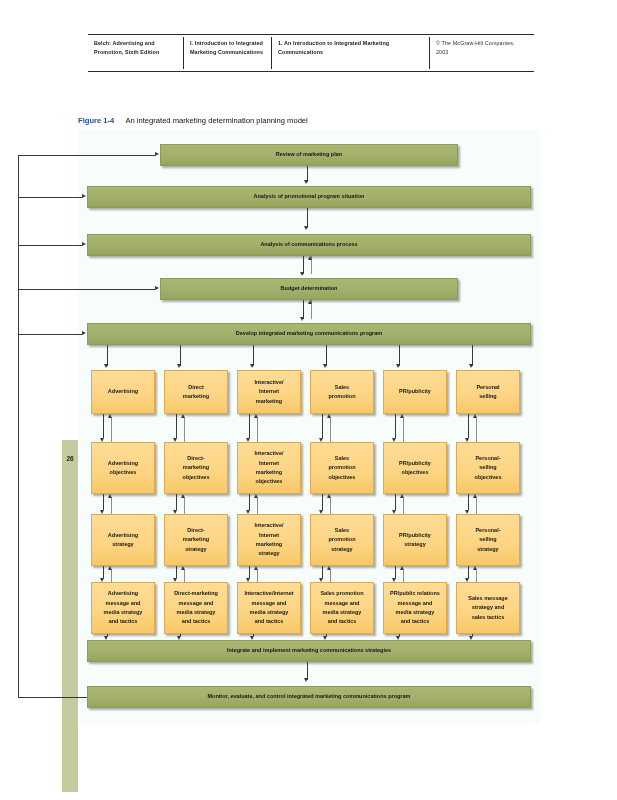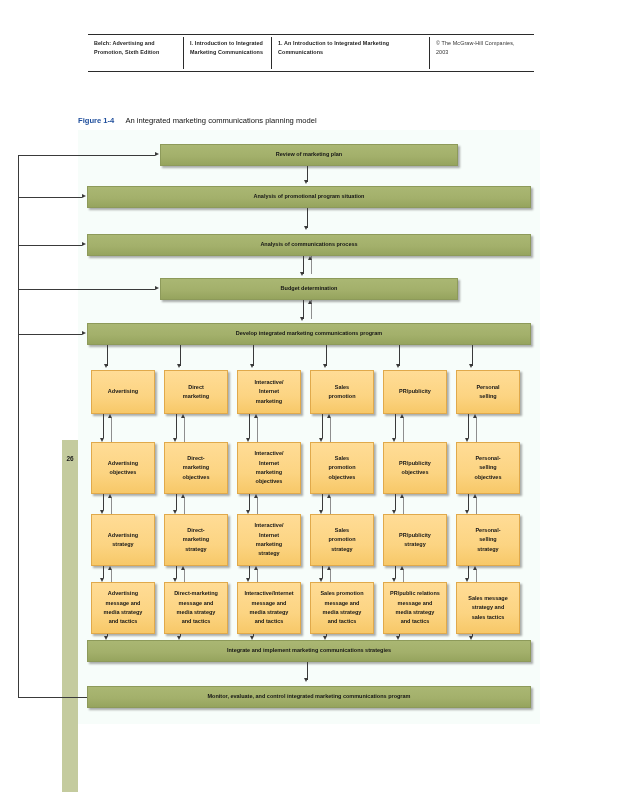--- a/index.html
+++ b/index.html
@@ -97,21 +97,21 @@
   <div class="hcell h2 rule"><span>I. Introduction to Integrated Marketing Communications</span></div>
   <div class="hcell h3 rule"><span>1. An Introduction to Integrated Marketing Communications</span></div>
   <div class="hcell h4"><span>© The McGraw-Hill Companies, 2003</span></div>
 </div>
 
 <div id="sidebar"></div>
 <div id="pagenum">26</div>
 
 <div id="fig-caption">
   <span class="lbl">Figure 1-4</span>
-  <span class="txt">An integrated marketing communications planning model</span>
+  <span class="txt">An integrated marketing determination planning model</span>
 </div>
 
 <div id="canvas">
     <div class="box green" style="left: 82px; top: 14px; width: 298px; height: 22px;">
       <span style="white-space: pre-line;">Review of marketing plan</span>
     </div>
     <div class="box green" style="left: 9px; top: 56px; width: 444px; height: 22px;">
       <span style="white-space: pre-line;">Analysis of promotional program situation</span>
     </div>
     <div class="box green" style="left: 9px; top: 104px; width: 444px; height: 22px;">

